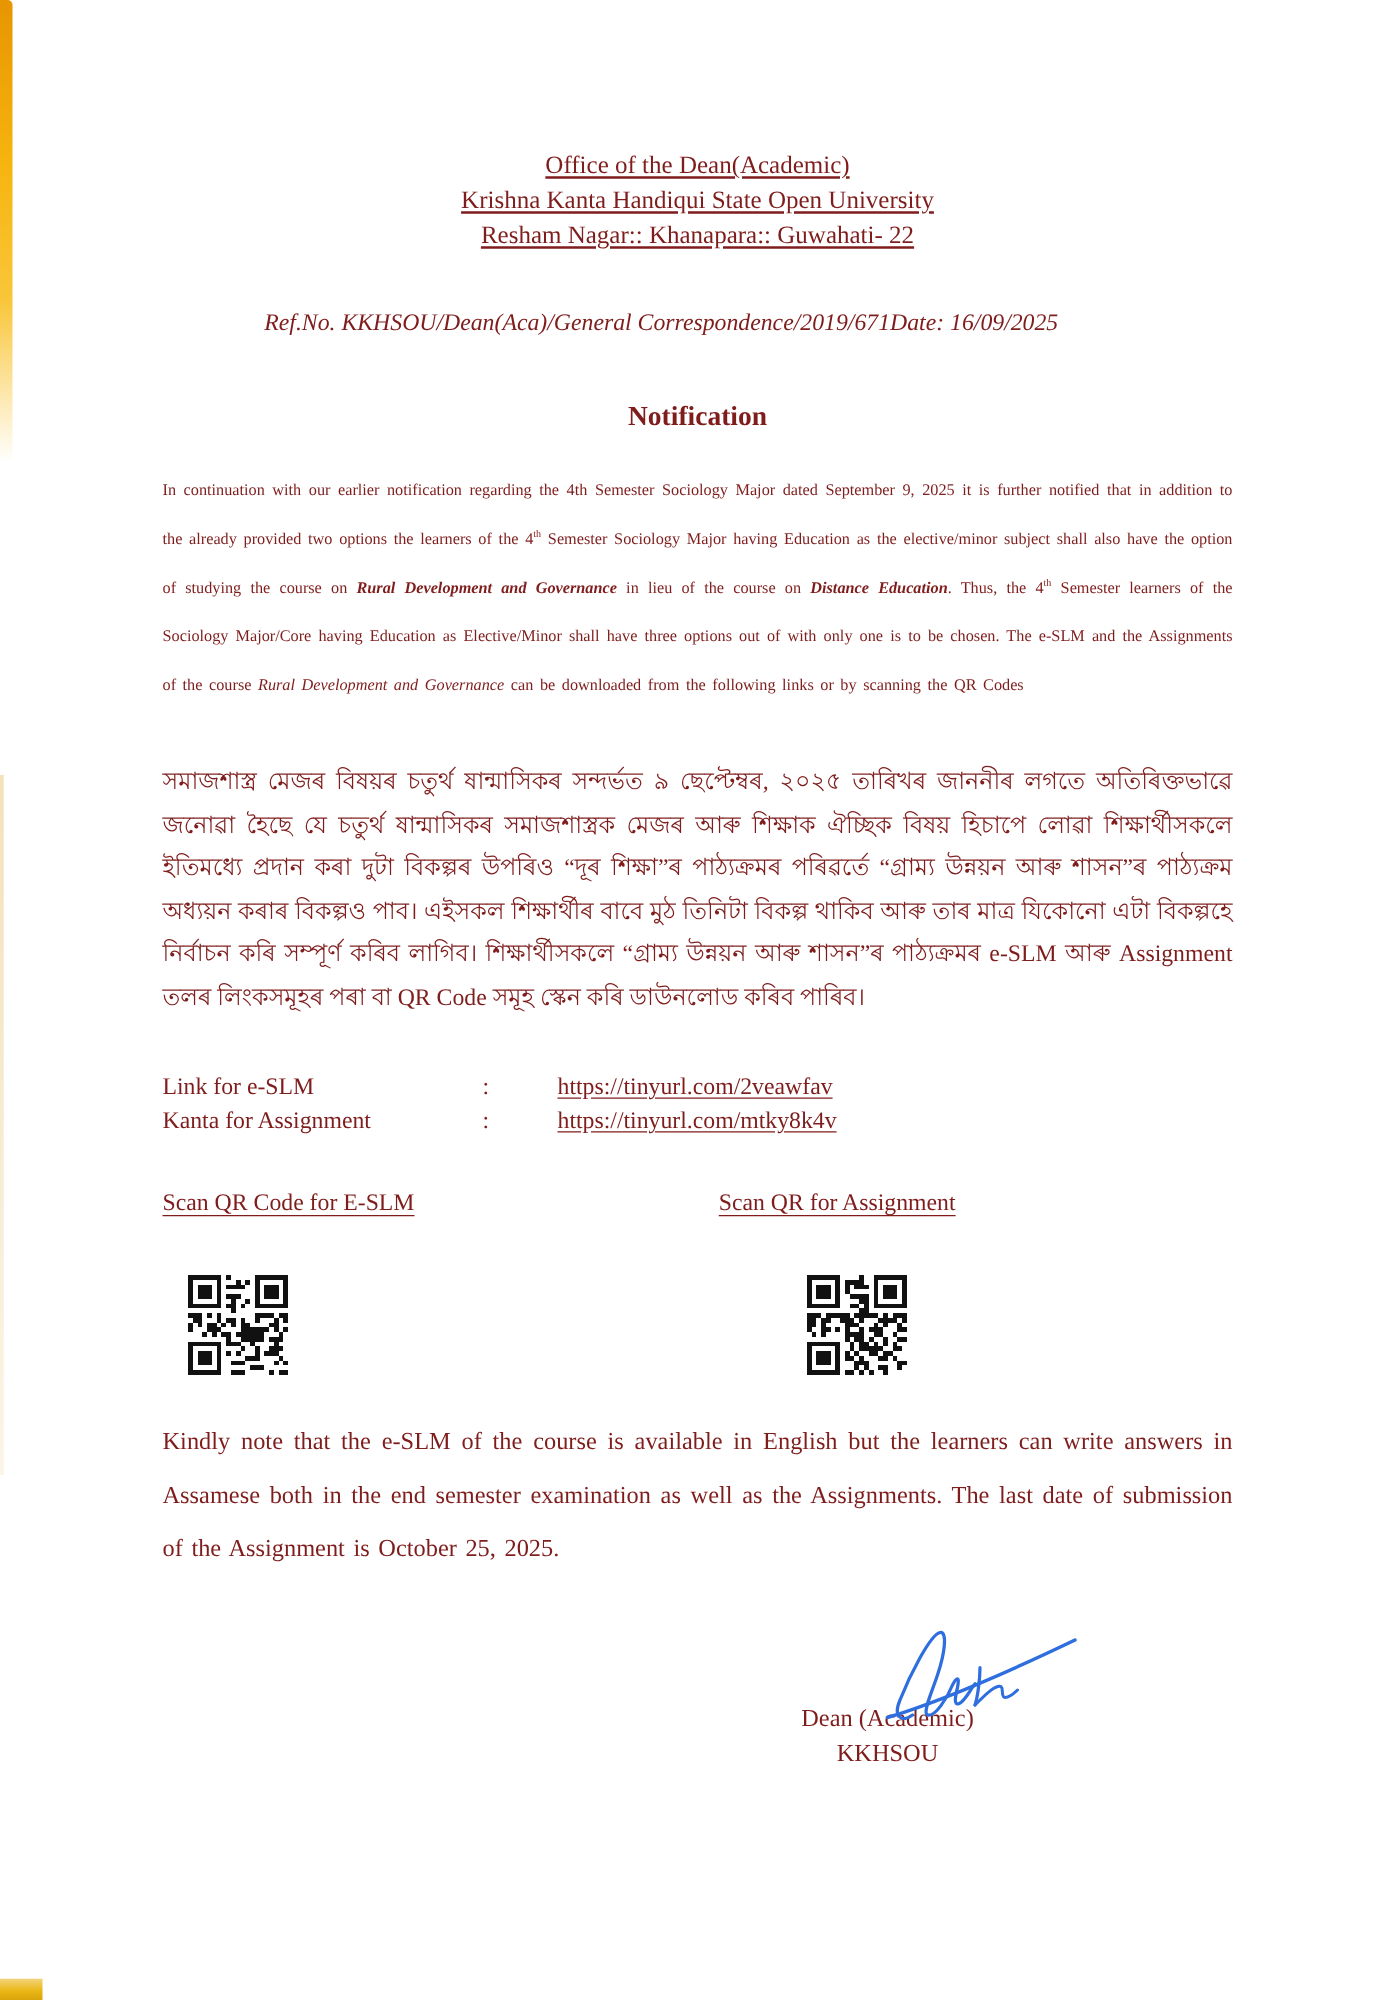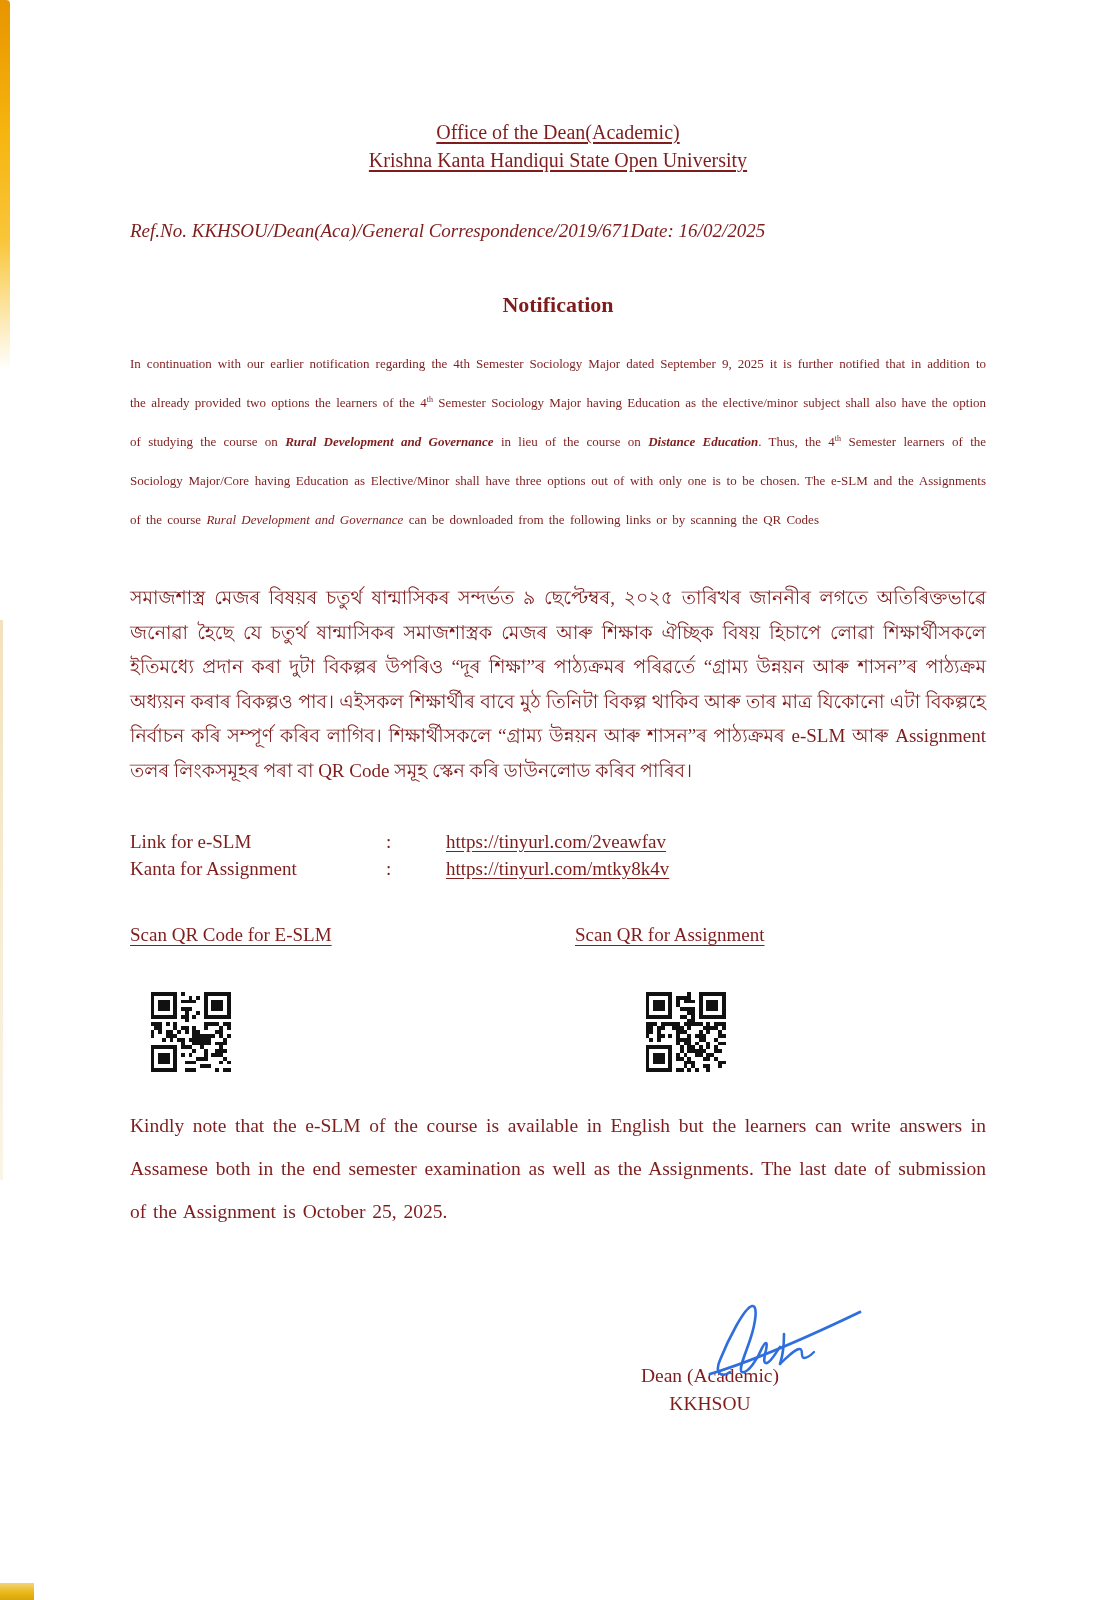--- a/index.html
+++ b/index.html
@@ -27,21 +27,21 @@
   .edge-bottom {
     position: absolute; left: 0; bottom: 0; width: 34px; height: 17px;
     background: linear-gradient(to bottom, #f3d57a 0%, #eab818 55%, #d9a50a 100%);
   }
   .content { position: absolute; left: 130px; top: 0; width: 856px; }
 
   .header { text-align: center; margin-top: 118px; line-height: 28px; font-size: 20px; }
   .header .h-line { text-decoration: underline; text-underline-offset: 3px; }
 
   .ref-row {
-    display: flex; justify-content: flex-start;
+    display: flex; justify-content: center;
     margin-top: 46px; font-style: italic; font-size: 19px;
   }
   .ref-row .date { margin-right: 58px; }
 
   .title-wrap { text-align: center; margin-top: 50px; }
   .title {
     display: inline-block; font-size: 22px; font-weight: bold;
     text-underline-offset: 4px;
   }
 
@@ -88,25 +88,26 @@
 <div class="page">
   <div class="edge-top"></div>
   <div class="edge-faint"></div>
   <div class="edge-bottom"></div>
 
   <div class="content">
 
     <div class="header">
       <div class="h-line">Office of the Dean(Academic)</div>
       <div class="h-line">Krishna Kanta Handiqui State Open University</div>
+      <div class="h-line">Resham Nagar:: Khanapara:: Guwahati- 22</div>
     </div>
 
     <div class="ref-row">
       <span class="refno">Ref.No. KKHSOU/Dean(Aca)/General Correspondence/2019/671</span>
-      <span class="date">Date: 16/02/2025</span>
+      <span class="date">Date: 16/09/2025</span>
     </div>
 
     <div class="title-wrap">
       <span class="title">Notification</span>
     </div>
 
     <p class="para-en1"><span>In continuation with our earlier notification regarding the 4th Semester Sociology Major dated September 9, 2025 it is further notified that in addition to the already provided two options the learners of the 4</span><span class="sup">th</span><span> Semester Sociology Major having Education as the elective/minor subject shall also have the option of studying the course on </span><span class="b i">Rural Development and Governance</span><span> in lieu of the course on </span><span class="b i">Distance Education</span><span>. Thus, the 4</span><span class="sup">th</span><span> Semester learners of the Sociology Major/Core having Education as Elective/Minor shall have three options out of with only one is to be chosen. The e-SLM and the Assignments of the course </span><span class="i">Rural Development and Governance</span><span> can be downloaded from the following links or by scanning the QR Codes</span></p>
 
     <p class="para-as1">সমাজশাস্ত্র মেজৰ বিষয়ৰ চতুৰ্থ ষান্মাসিকৰ সন্দৰ্ভত ৯ ছেপ্টেম্বৰ, ২০২৫ তাৰিখৰ জাননীৰ লগতে অতিৰিক্তভাৱে জনোৱা হৈছে যে চতুৰ্থ ষান্মাসিকৰ সমাজশাস্ত্ৰক মেজৰ আৰু শিক্ষাক ঐচ্ছিক বিষয় হিচাপে লোৱা শিক্ষাৰ্থীসকলে ইতিমধ্যে প্ৰদান কৰা দুটা বিকল্পৰ উপৰিও “দূৰ শিক্ষা”ৰ পাঠ্যক্ৰমৰ পৰিৱৰ্তে “গ্ৰাম্য উন্নয়ন আৰু শাসন”ৰ পাঠ্যক্ৰম অধ্যয়ন কৰাৰ বিকল্পও পাব। এইসকল শিক্ষাৰ্থীৰ বাবে মুঠ তিনিটা বিকল্প থাকিব আৰু তাৰ মাত্ৰ যিকোনো এটা বিকল্পহে নিৰ্বাচন কৰি সম্পূৰ্ণ কৰিব লাগিব। শিক্ষাৰ্থীসকলে “গ্ৰাম্য উন্নয়ন আৰু শাসন”ৰ পাঠ্যক্ৰমৰ e-SLM আৰু Assignment তলৰ লিংকসমূহৰ পৰা বা QR Code সমূহ স্কেন কৰি ডাউনলোড কৰিব পাৰিব।</p>
 

